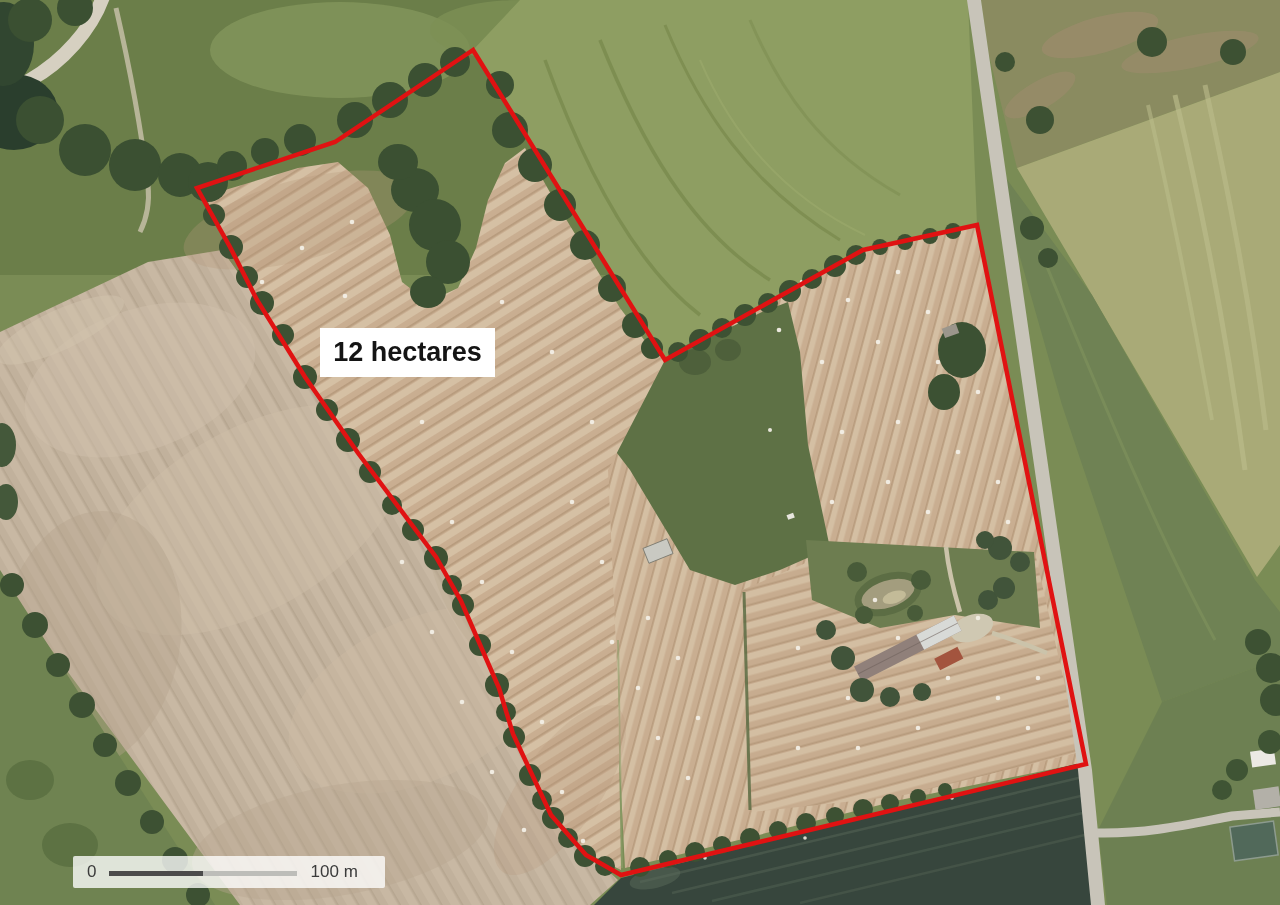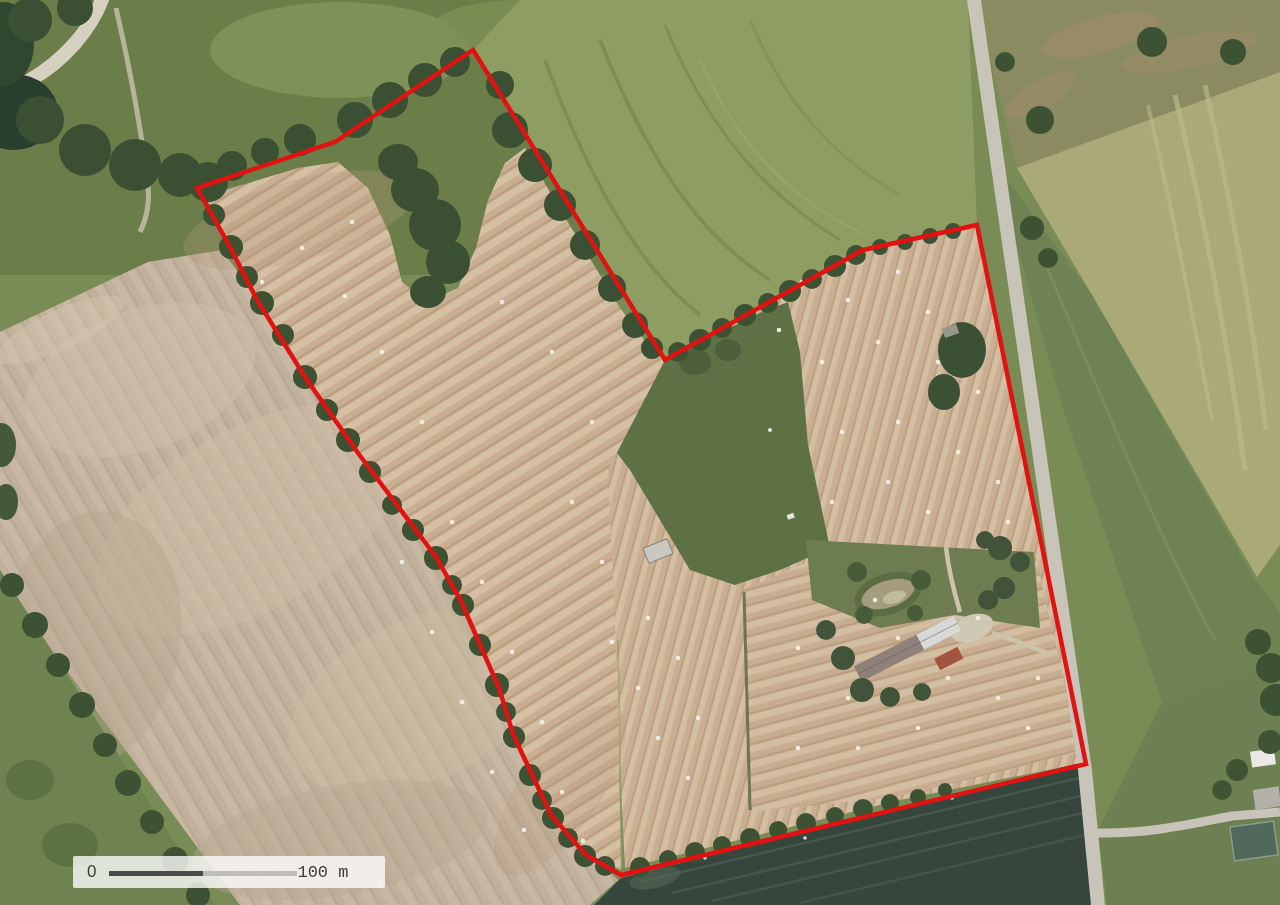--- a/index.html
+++ b/index.html
@@ -10,21 +10,21 @@
       background:#ffffff;display:flex;align-items:center;justify-content:center;
       font-weight:bold;font-size:27px;color:#141414;letter-spacing:0px;}
   .scalebar{position:absolute;left:73px;top:856px;width:312px;height:32px;
       background:rgba(255,255,255,0.78);border-radius:2px;display:flex;
       align-items:center;padding:0 14px;box-sizing:border-box;
       color:#3b3b3b;font-size:17px;}
   .scalebar .zero{flex:0 0 auto;margin-right:13px;}
   .scalebar .bar{flex:0 0 auto;width:188px;height:5px;display:flex;margin-top:3px;}
   .scalebar .bar .dark{width:50%;height:100%;background:#4b4b4b;}
   .scalebar .bar .light{width:50%;height:100%;background:#bdbdb9;}
-  .scalebar .dist{flex:1 1 auto;text-align:left;font-family:Liberation Mono, monospace;}
+  .scalebar .dist{flex:1 1 auto;text-align:center;}
 </style>
 </head>
 <body>
 
 <div id="stage">
 <svg id="scene" viewBox="0 0 1280 905" xmlns="http://www.w3.org/2000/svg">
   <defs>
     <pattern id="hayA" width="16" height="16" patternUnits="userSpaceOnUse" patternTransform="rotate(-32)">
       <rect width="16" height="16" fill="#c9ae91"></rect>
           <rect width="16" height="7" fill="#d5c0a4"></rect>
@@ -348,20 +348,23 @@
     <circle cx="1048" cy="258" r="10"></circle>
         <circle cx="1005" cy="62" r="10"></circle>
     <circle cx="1258" cy="642" r="13"></circle>
         <circle cx="1271" cy="668" r="15"></circle>
         <circle cx="1276" cy="700" r="16"></circle>
   </g>
 
   <polygon fill="none" stroke-linejoin="miter" points="473,50 335,142 197,188 230,247 257,300 305,377 358,453 436,557 461,601 499,688 513,734 551,815 586,855 621,875 1086,764 977,225 863,250 665,360" stroke="#e01212" stroke-width="4.5"></polygon>
 </svg>
 
+  <div class="area-label">
+    <span>12 hectares</span>
+  </div>
 
   <div class="scalebar">
     <span class="zero">0</span>
     <span class="bar">
       <span class="dark"></span>
       <span class="light"></span>
     </span>
     <span class="dist">100 m</span>
   </div>
 </div>

